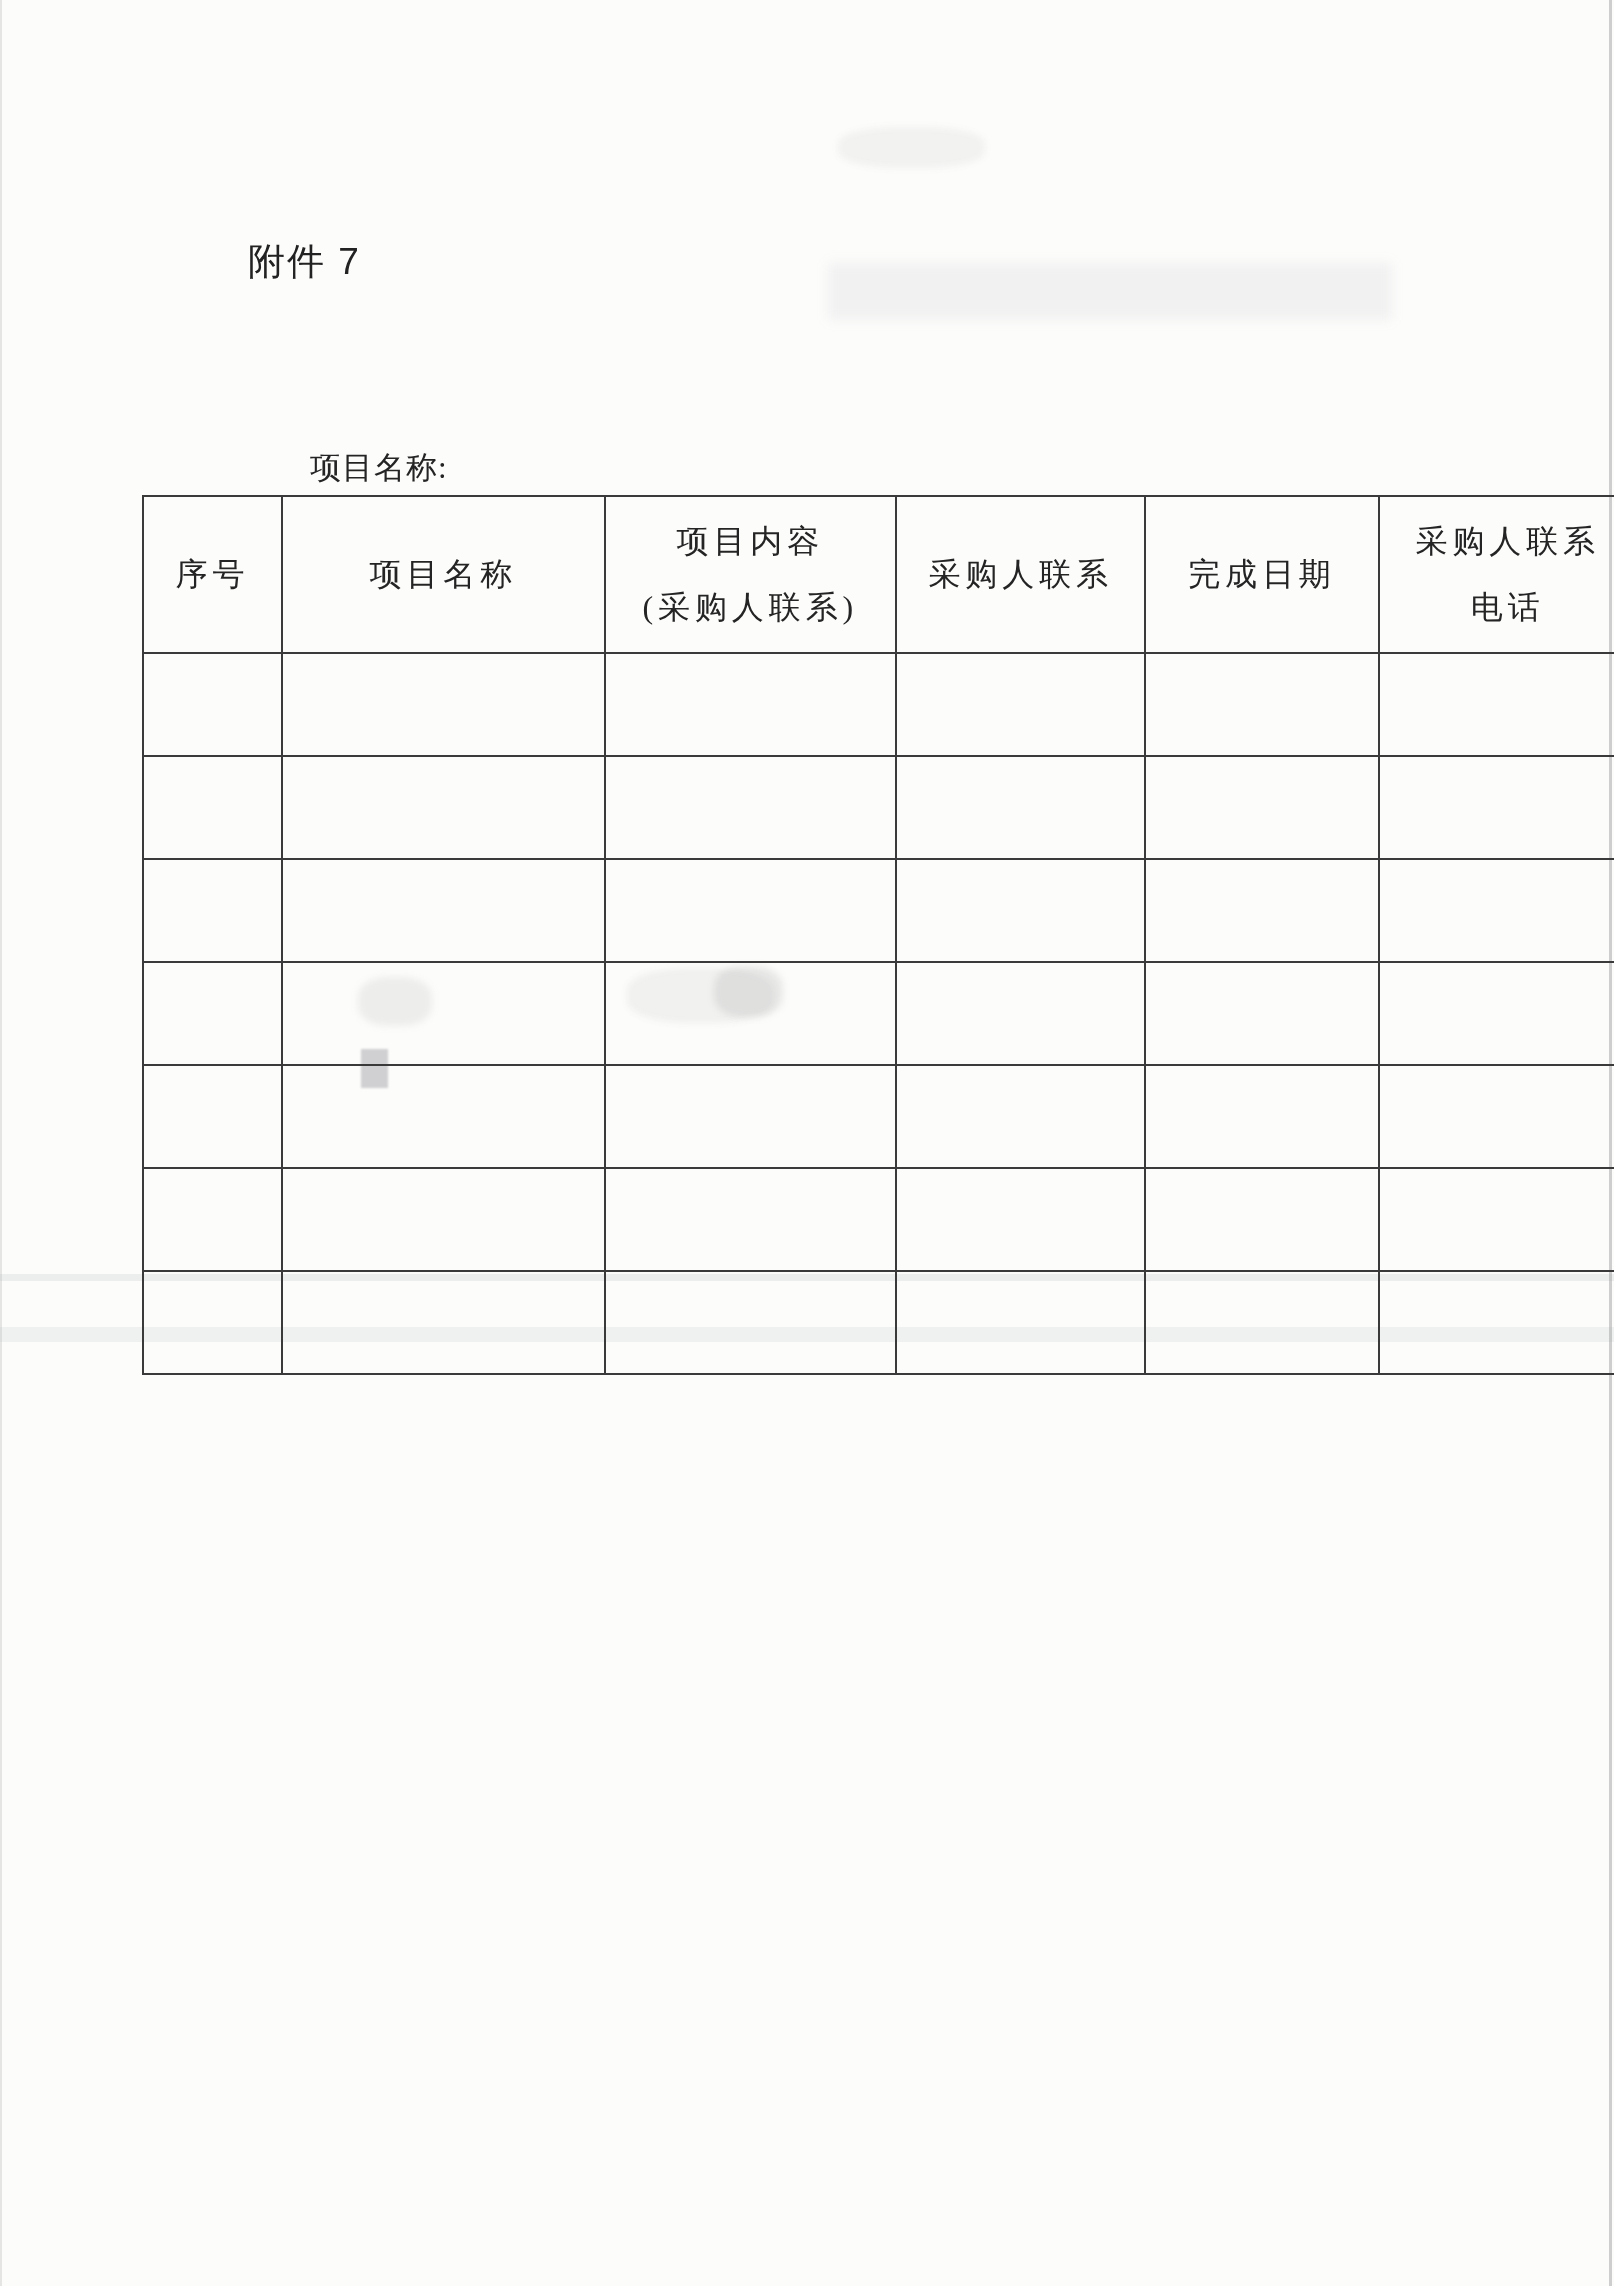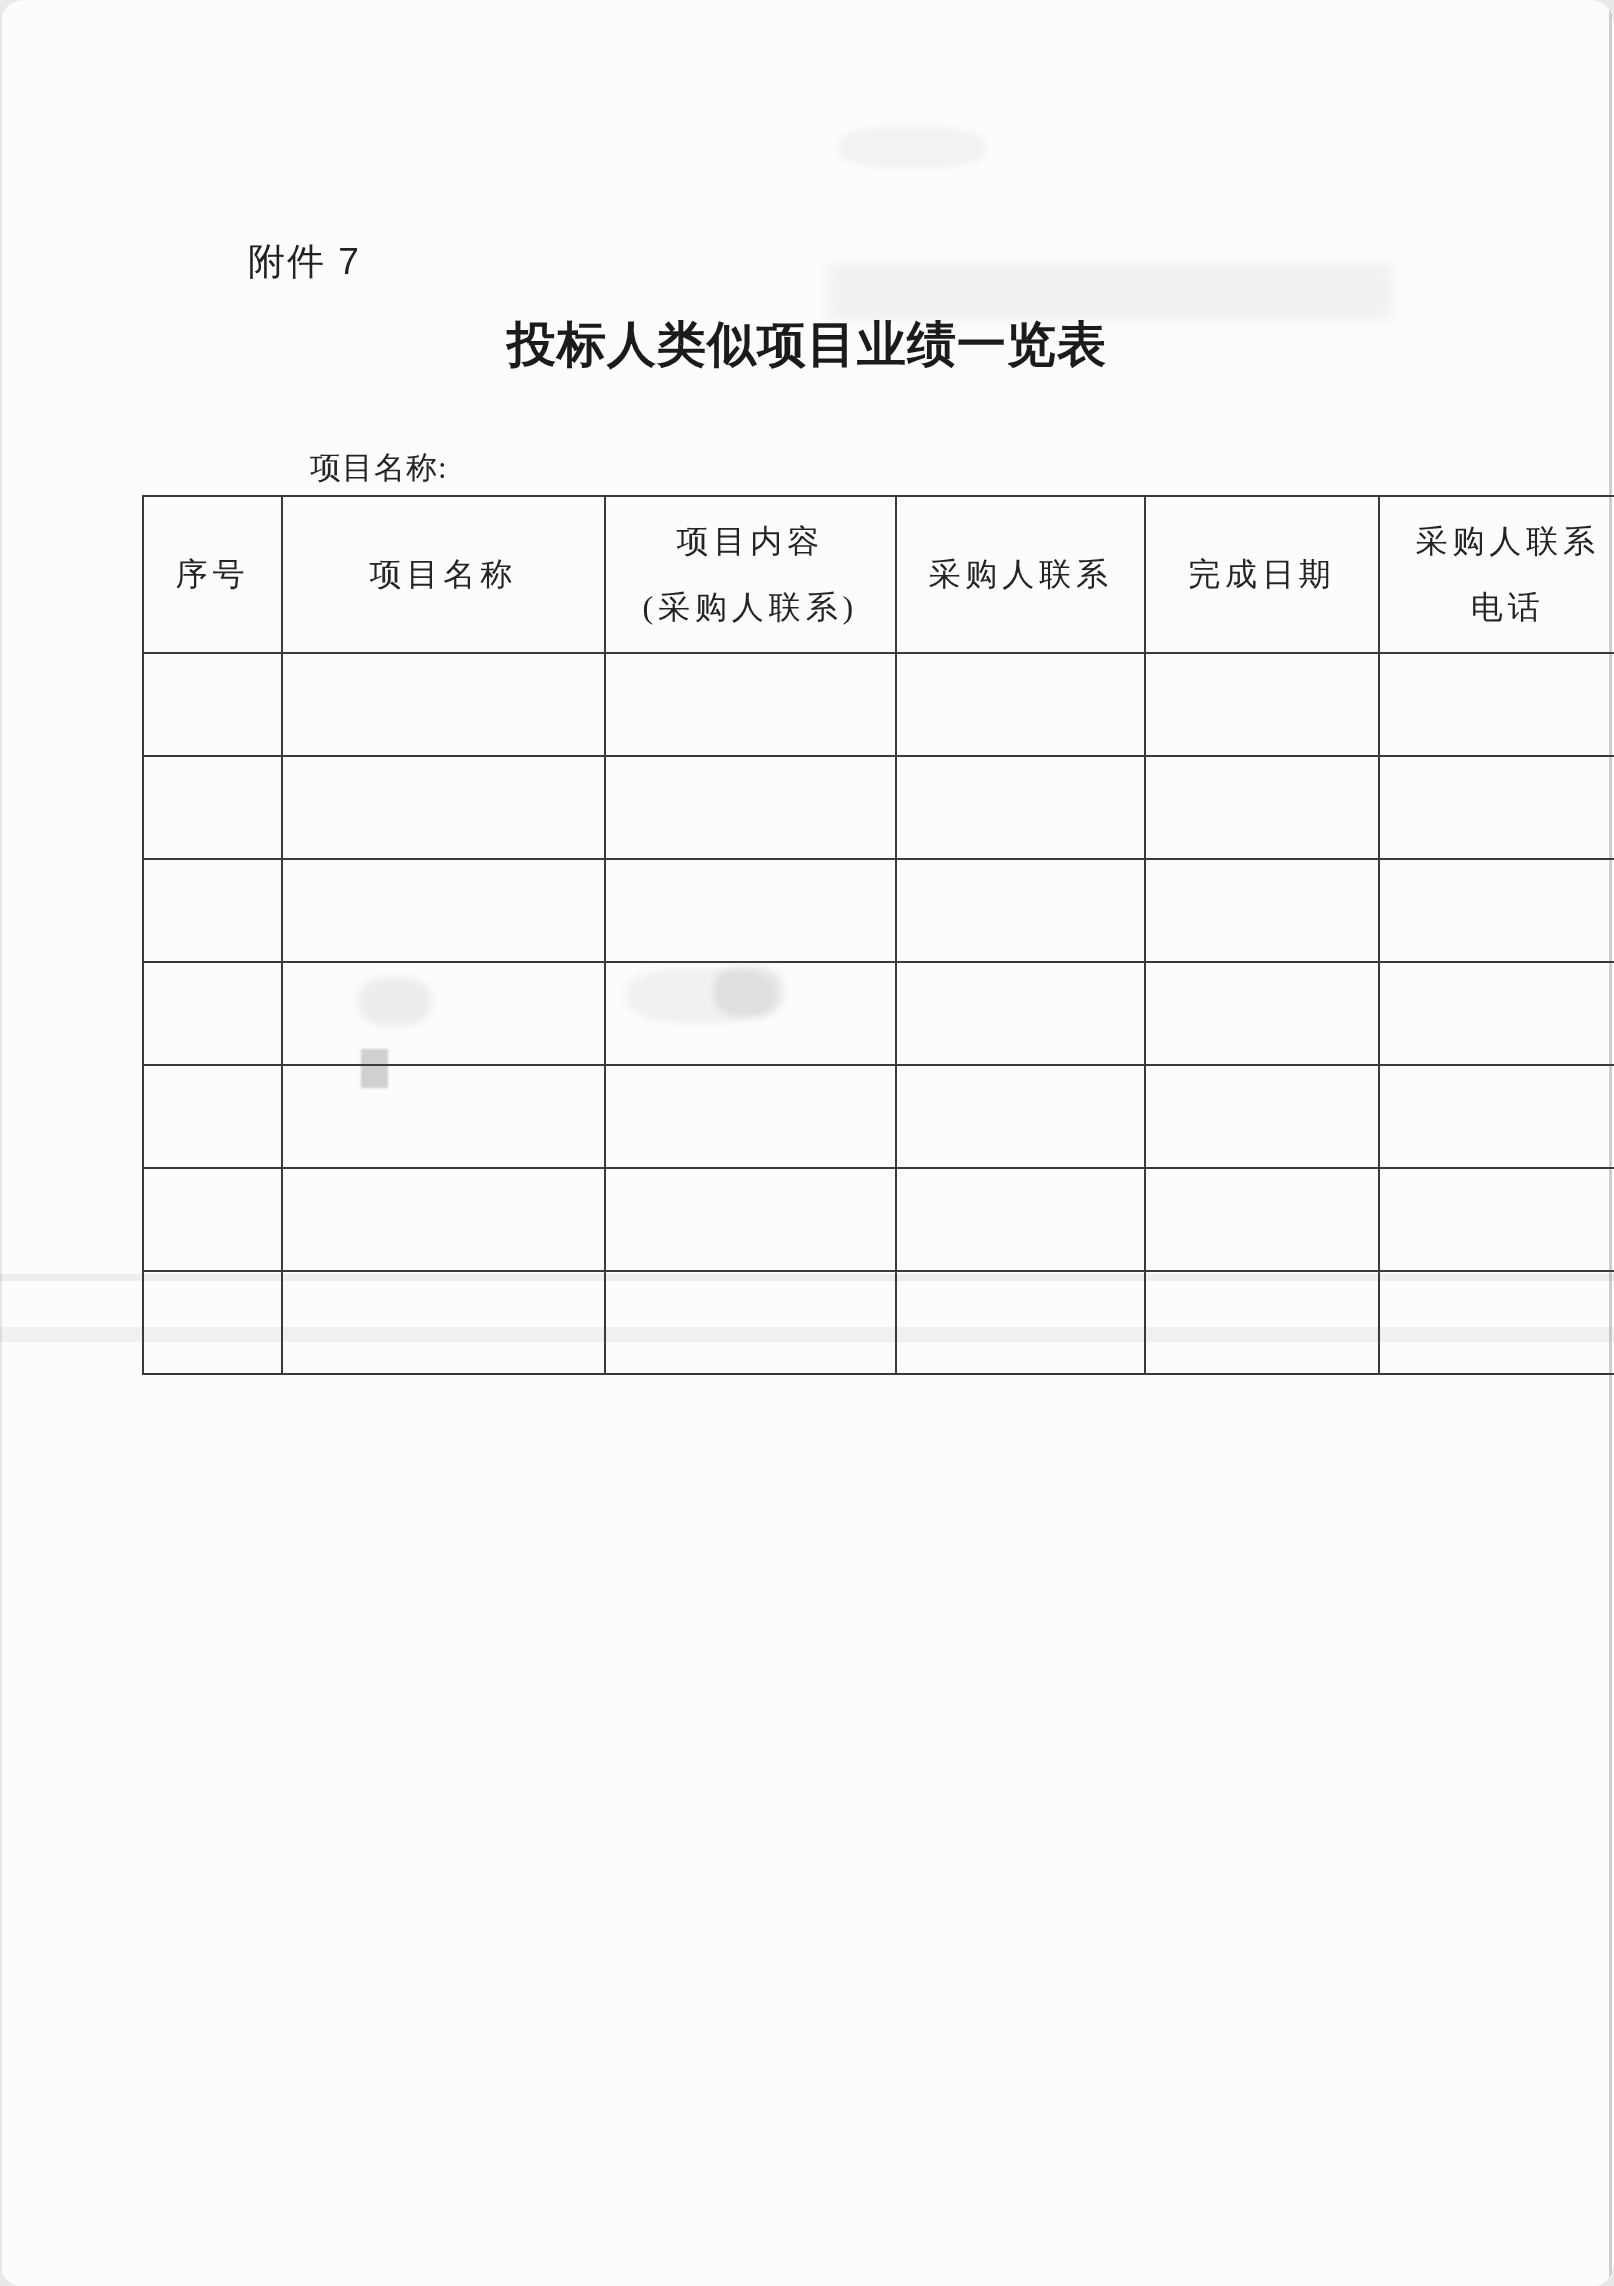--- a/index.html
+++ b/index.html
@@ -9,21 +9,20 @@
   }
   .page {
     position: relative;
     width: 1614px;
     height: 2287px;
     margin: 0 auto;
     background: #fcfcfb;
     overflow: hidden;
     color: #1e1e1e;
     font-family: "Liberation Serif", serif;
-    border-radius: 24px;
   }
 
   
   .attachment-label {
     position: absolute;
     left: 248px;
     top: 237px;
     font-size: 37px;
     font-family: "Liberation Sans", sans-serif;
     letter-spacing: 2px;
@@ -145,21 +144,20 @@
   <div class="artifact smudge smudge-c"></div>
   <div class="artifact smudge-d"></div>
   <div class="artifact smudge smudge-e"></div>
   <div class="artifact band-1"></div>
   <div class="artifact band-2"></div>
   <div class="artifact edge-right"></div>
   <div class="artifact edge-left"></div>
 
   <div class="attachment-label">附件 7</div>
 
-  <h1 class="doc-title">投标人类似项目业绩一览表</h1>
 
   <div class="project-name-label">项目名称:</div>
 
   <table class="perf-table">
     <colgroup>
       <col style="width:9.3%">
       <col style="width:21.6%">
       <col style="width:19.5%">
       <col style="width:16.7%">
       <col style="width:15.6%">

